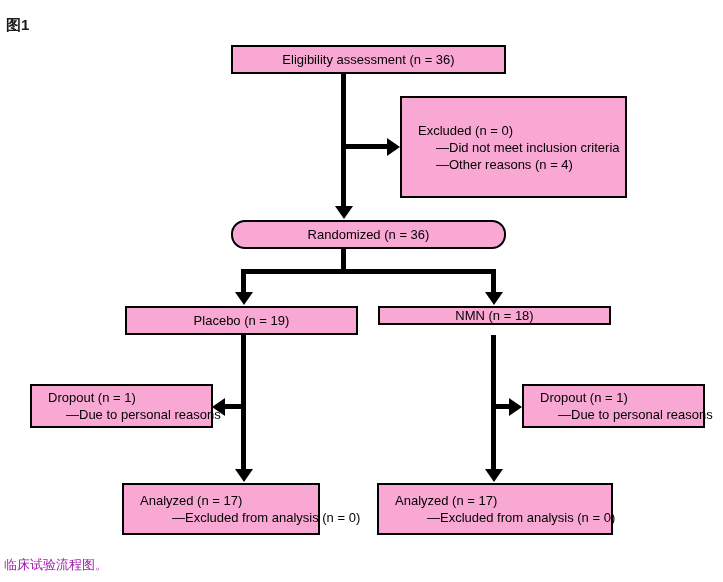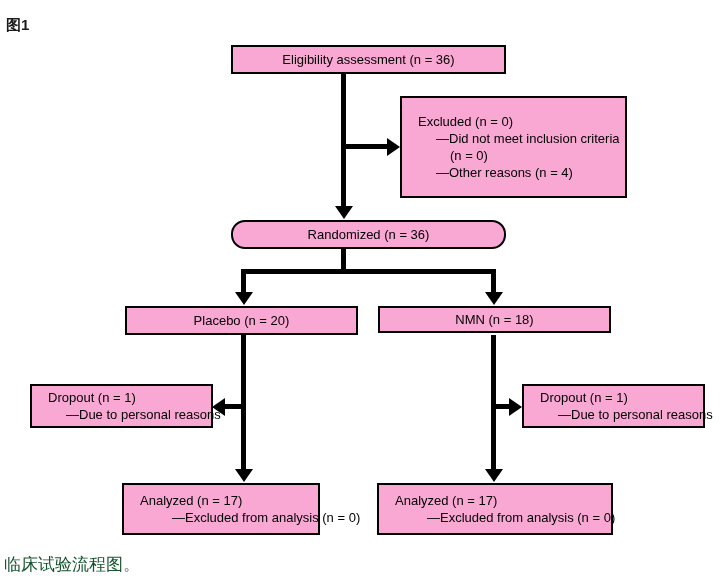--- a/index.html
+++ b/index.html
@@ -25,23 +25,23 @@
     line-height: 18px;
     letter-spacing: 0px;
     color: #1a1a1a;
     margin-top: 8px;
   }
 
   #figure-caption {
     position: absolute;
     left: 4px;
     top: 556px;
-    font-size: 17px;
+    font-size: 13px;
     line-height: 18px;
-    color: #14532d;
+    color: #a21caf;
   }
 
   #flowchart {
     position: absolute;
     left: 0;
     top: 0;
     width: 723px;
     height: 582px;
   }
 
@@ -117,40 +117,39 @@
 
   <div class="conn vline" style="left:341px; top:74px; height:134px;"></div>
   <div class="arrow arrow-down" style="left:334.5px; top:206px;"></div>
 
   <div class="conn hline" style="left:341px; top:144px; width:48px;"></div>
   <div class="arrow arrow-right" style="left:387px; top:137.5px;"></div>
 
   <div class="node left" style="left:400px; top:96px; width:227px; height:102px;">
     <span class="ln ind1">Excluded (n = 0)</span>
     <span class="ln ind2">—Did not meet inclusion criteria</span>
-    <span class="ln ind3">(n = 0)</span>
     <span class="ln ind2">—Other reasons (n = 4)</span>
   </div>
 
   <div class="node center" style="left:231px; top:220px; width:275px; height:29px;border-radius:14px;">
     <span class="ln">Randomized (n = 36)</span>
   </div>
 
   <div class="conn vline" style="left:341px; top:249px; height:25px;"></div>
   <div class="conn hline" style="left:241px; top:269px; width:255px;"></div>
   <div class="conn vline" style="left:241px; top:269px; height:25px;"></div>
   <div class="arrow arrow-down" style="left:234.5px; top:292px;"></div>
   <div class="conn vline" style="left:491px; top:269px; height:25px;"></div>
   <div class="arrow arrow-down" style="left:484.5px; top:292px;"></div>
 
   <div class="node center" style="left:125px; top:306px; width:233px; height:29px;">
-    <span class="ln">Placebo (n = 20)</span>
+    <span class="ln">Placebo (n = 19)</span>
   </div>
 
-  <div class="node center" style="left:378px; top:306px; width:233px; height:27px;">
+  <div class="node center" style="left:378px; top:306px; width:233px; height:19px;">
     <span class="ln">NMN (n = 18)</span>
   </div>
 
   <div class="conn vline" style="left:241px; top:335px; height:136px;"></div>
   <div class="arrow arrow-down" style="left:234.5px; top:469px;"></div>
 
   <div class="conn hline" style="left:225px; top:404px; width:20px;"></div>
   <div class="arrow arrow-left" style="left:212px; top:397.5px;"></div>
 
   <div class="node left" style="left:30px; top:384px; width:183px; height:44px;">

